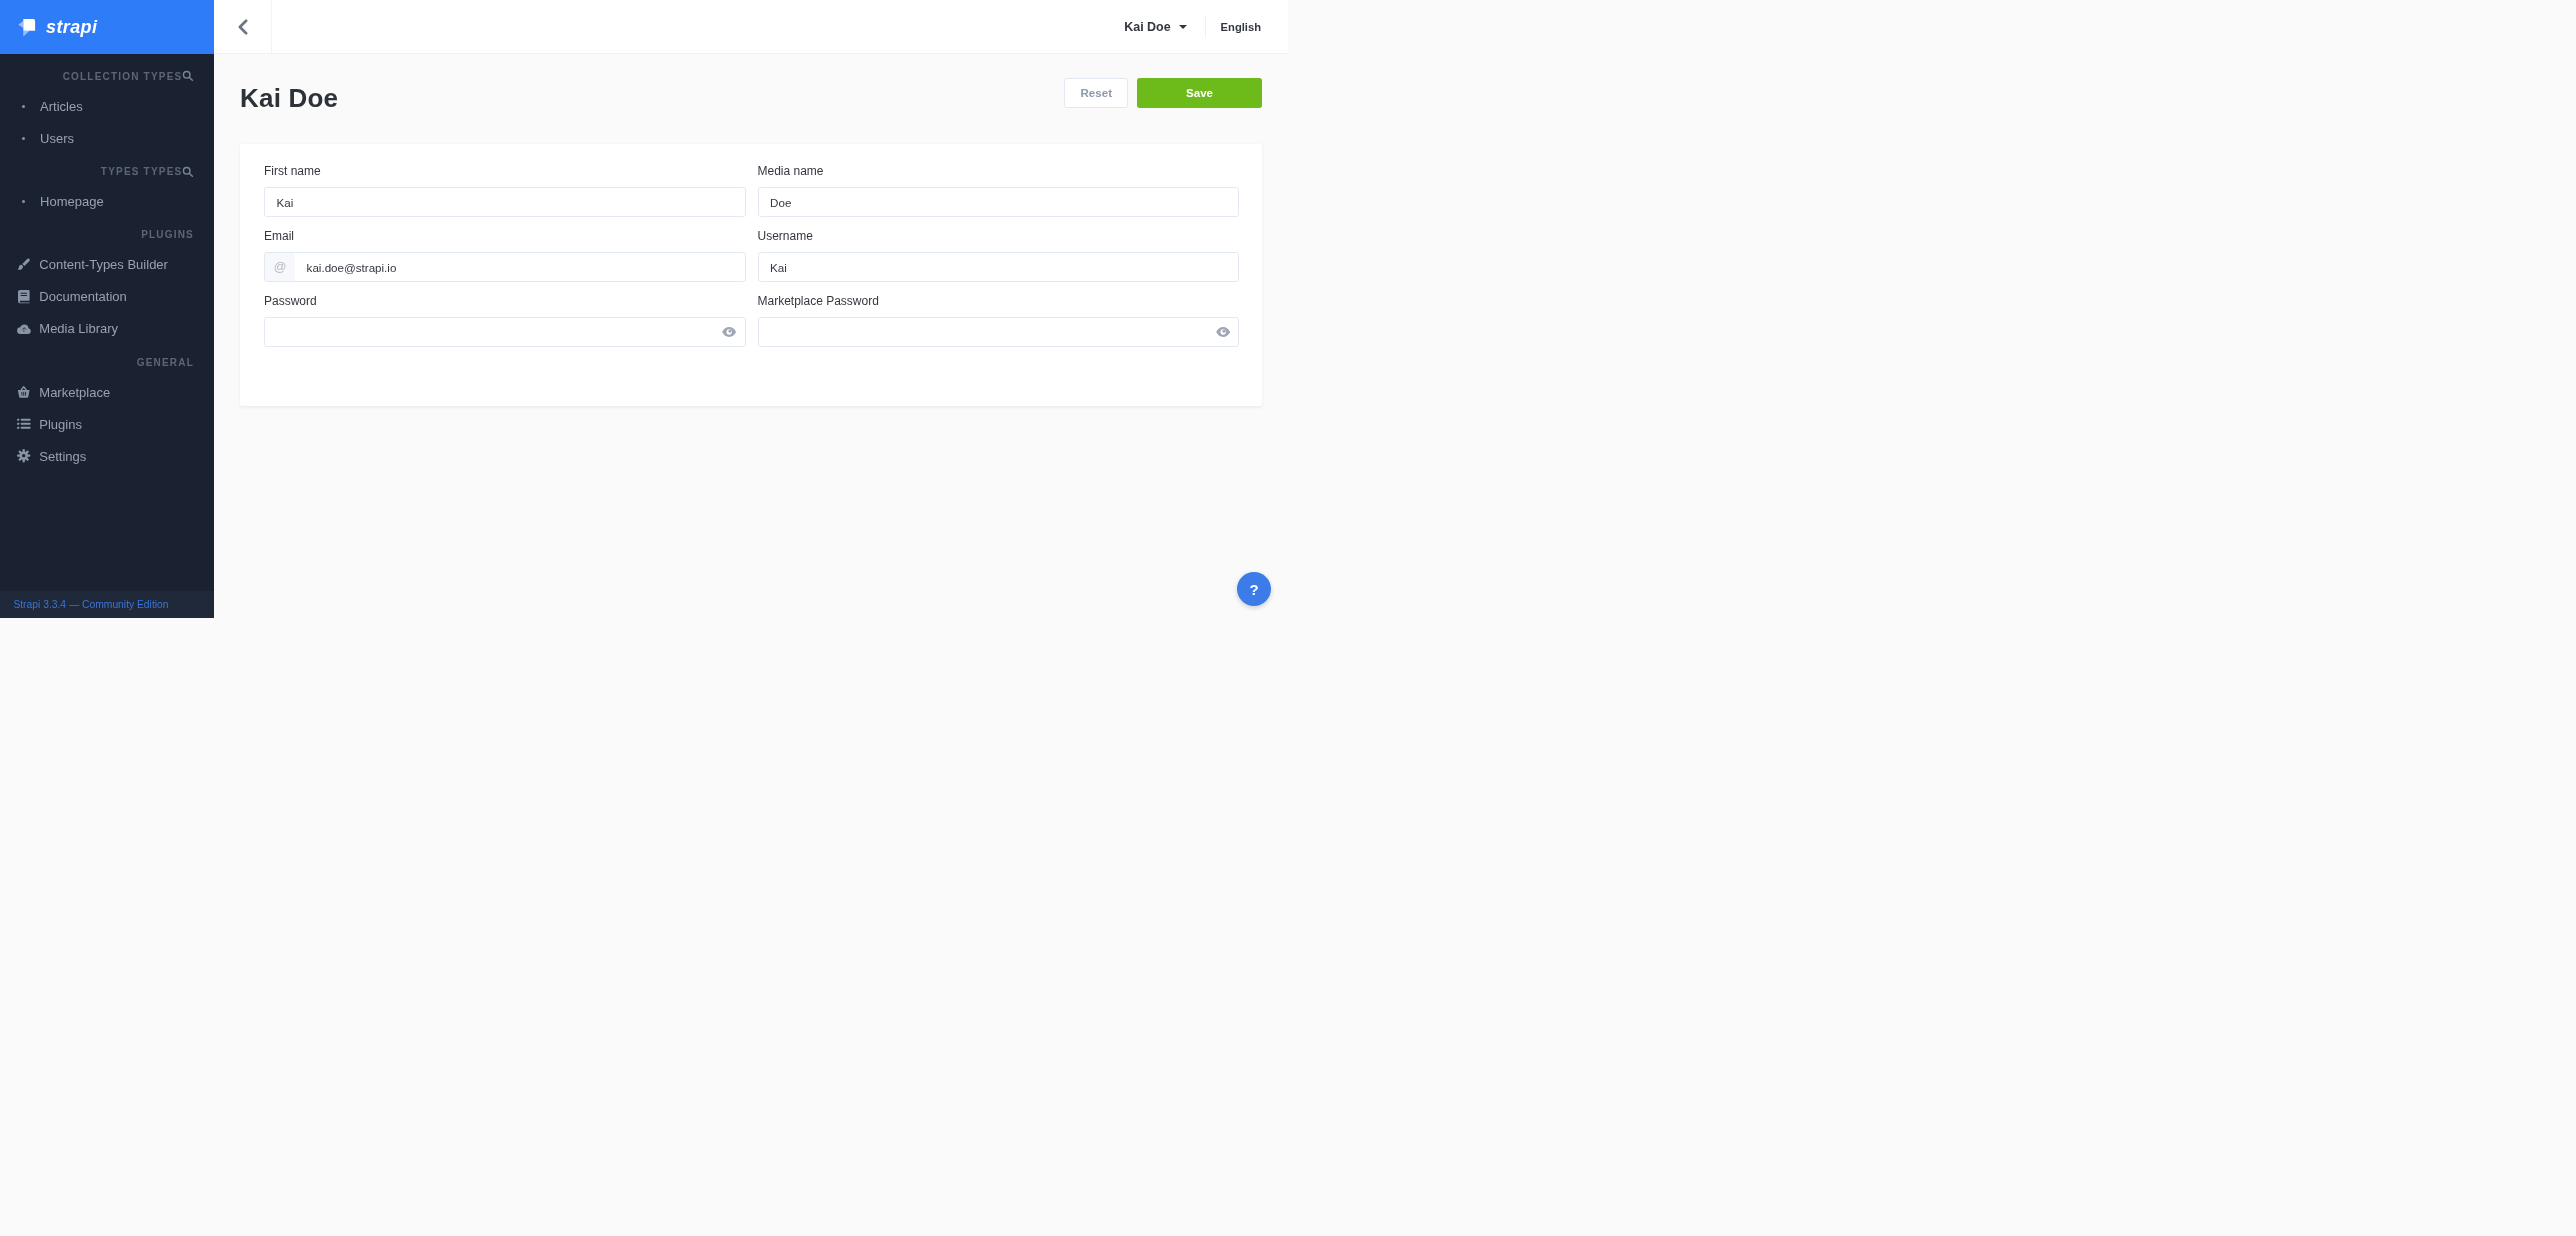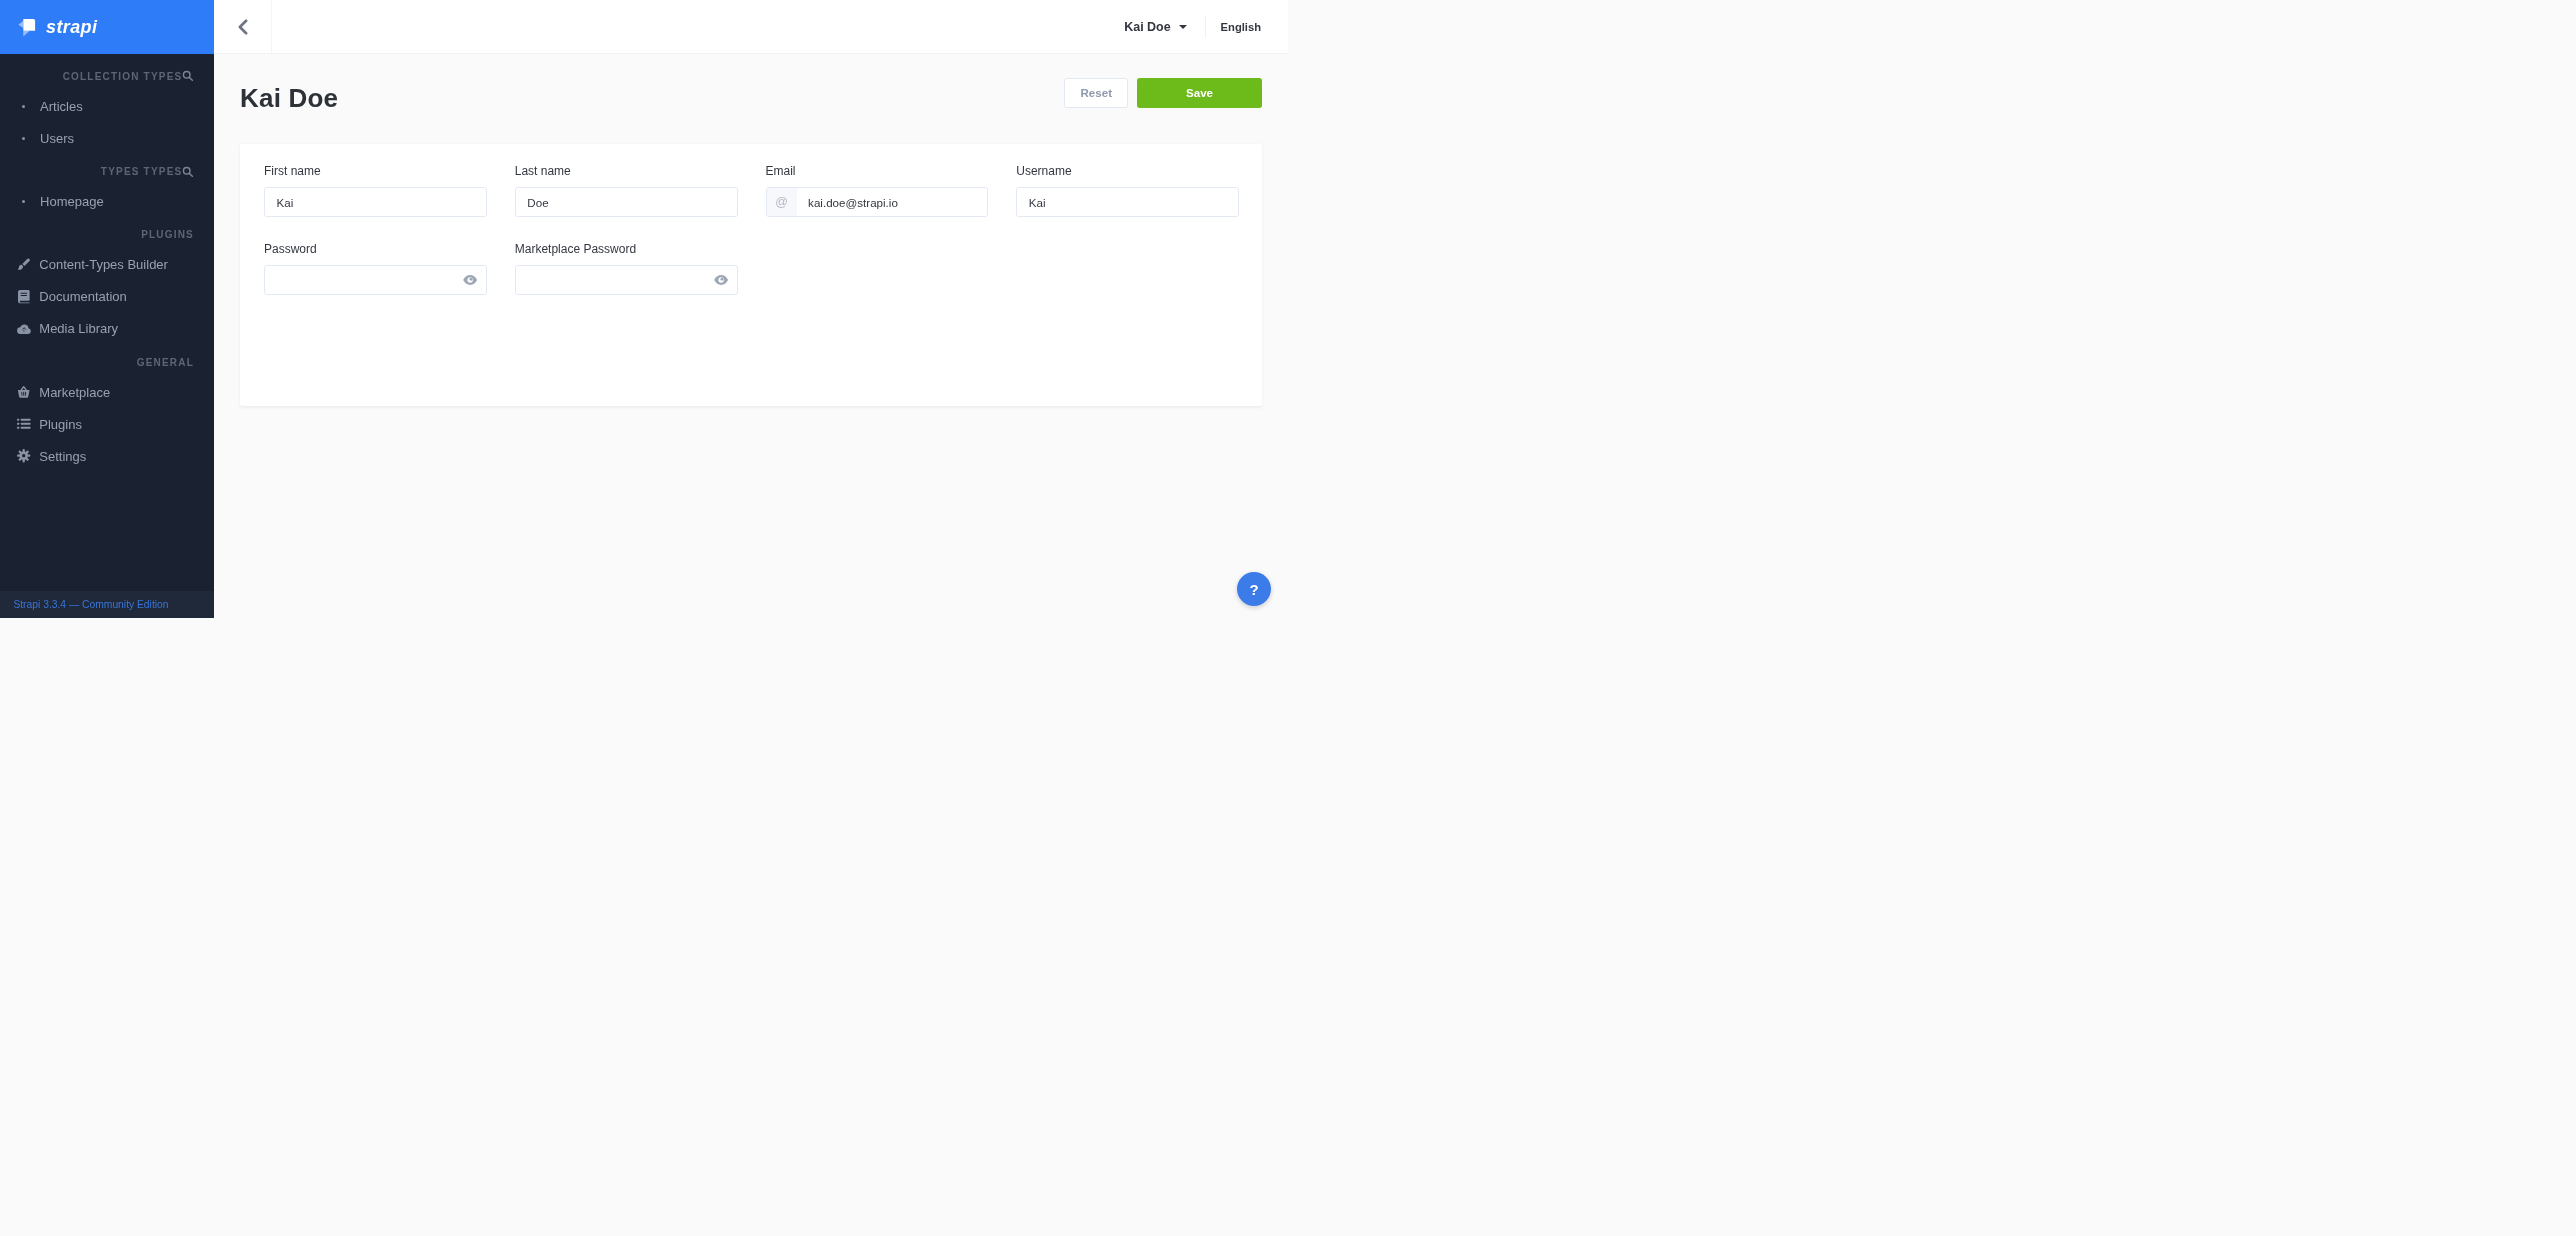--- a/index.html
+++ b/index.html
@@ -75,23 +75,24 @@
     border-radius:2.7px; color:#fff; font-size:11.6px; font-weight:600;
     font-family:inherit; cursor:pointer;
   }
 
   .card {
     position:absolute; left:26px; top:90px; width:1022px; height:262px;
     background:#fff; border-radius:1.8px;
     box-shadow:0 1.8px 3.6px rgba(3,3,5,.05), 0 0 0.9px rgba(227,233,243,.9);
   }
   .form-grid {
-    display:grid; grid-template-columns:1fr 1fr 1fr 1fr;
+    display:grid; grid-template-columns:1fr 1fr;
     column-gap:28px; row-gap:25px;
     padding:20px 23px 8px 24px;
+    gap:12px;
   }
   .field label { display:block; font-size:12px; font-weight:500; color:#333740; margin-bottom:9px; }
   .input-wrap {
     position:relative; display:flex; align-items:center; height:30px;
     border:0.9px solid #E3E9F3; border-radius:2.7px; background:#fff;
   }
   .input-wrap input {
     flex:1; height:100%; min-width:0; border:none; outline:none;
     padding:0 11.6px; font-size:11.6px; color:#333740; background:transparent;
     font-family:inherit;
@@ -289,21 +290,21 @@
     <div class="form-grid">
 
       <div class="field">
         <label>First name</label>
         <div class="input-wrap">
           <input type="text" value="Kai" style="">
         </div>
       </div>
 
       <div class="field">
-        <label>Last name</label>
+        <label>Media name</label>
         <div class="input-wrap">
           <input type="text" value="Doe" style="">
         </div>
       </div>
 
       <div class="field">
         <label>Email</label>
         <div class="input-wrap">
           <span class="prefix">@</span>
           <input type="text" value="kai.doe@strapi.io" style="">

